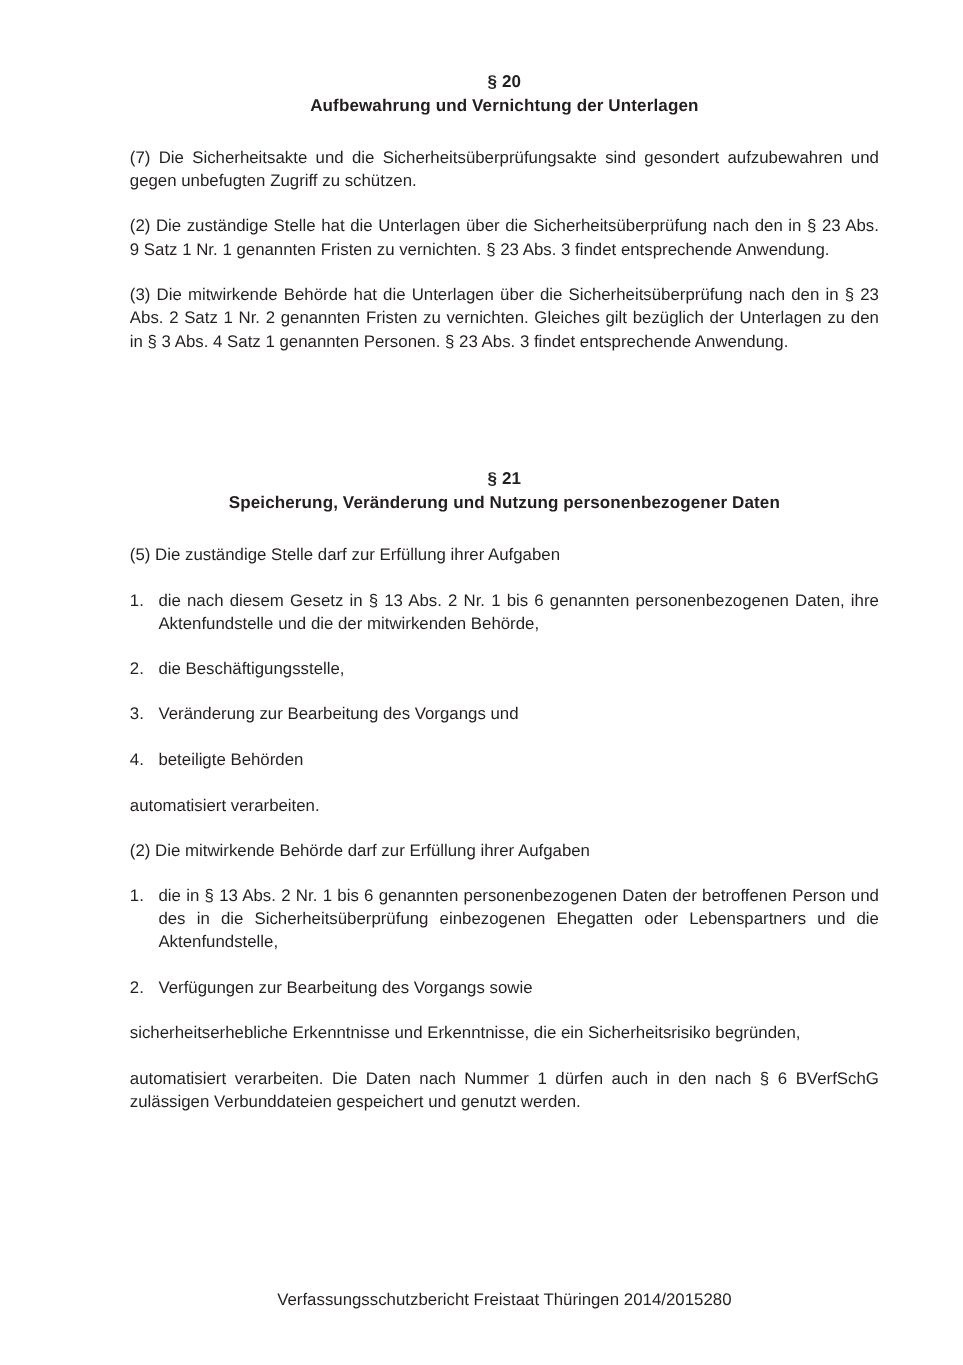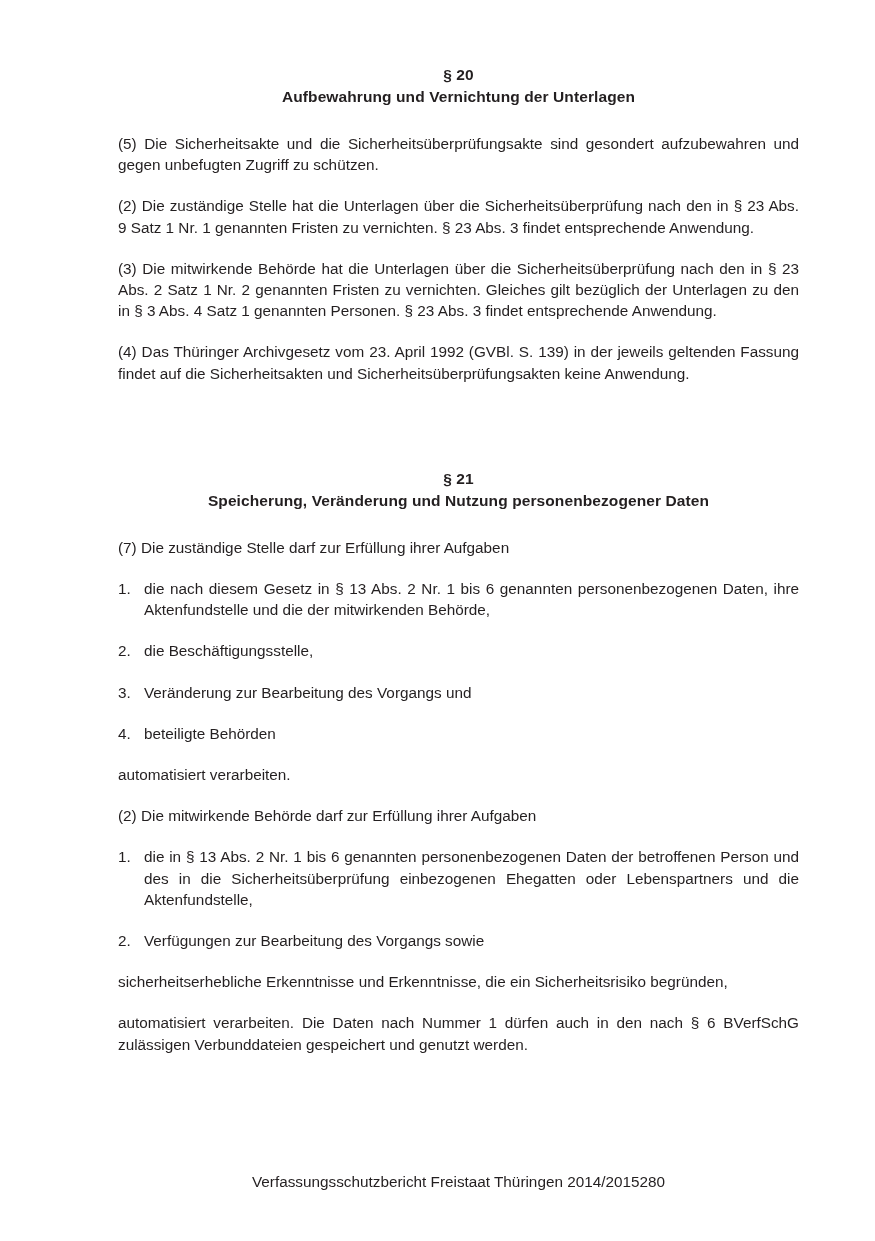--- a/index.html
+++ b/index.html
@@ -102,39 +102,38 @@
 <body>
 
 <div class="page">
   <div class="content">
 
     <div class="section-heading section-number">§ 20</div>
     <div class="section-heading section-title">Aufbewahrung und Vernichtung der Unterlagen</div>
 
     <div class="gap-after-heading"></div>
 
-    <p class="para">(5) Die Sicherheitsakte und die Sicherheitsüberprüfungsakte sind gesondert aufzubewahren und gegen unbefugten Zugriff zu schützen.</p>
+    <p class="para">(7) Die Sicherheitsakte und die Sicherheitsüberprüfungsakte sind gesondert aufzubewahren und gegen unbefugten Zugriff zu schützen.</p>
     <div class="gap-para"></div>
 
     <p class="para">(2) Die zuständige Stelle hat die Unterlagen über die Sicherheitsüberprüfung nach den in § 23 Abs. 9 Satz 1 Nr. 1 genannten Fristen zu vernichten. § 23 Abs. 3 findet entsprechende Anwendung.</p>
     <div class="gap-para"></div>
 
     <p class="para">(3) Die mitwirkende Behörde hat die Unterlagen über die Sicherheitsüberprüfung nach den in § 23 Abs. 2 Satz 1 Nr. 2 genannten Fristen zu vernichten. Gleiches gilt bezüglich der Unterlagen zu den in § 3 Abs. 4 Satz 1 genannten Personen. § 23 Abs. 3 findet entsprechende Anwendung.</p>
     <div class="gap-para"></div>
 
-    <p class="para">(4) Das Thüringer Archivgesetz vom 23. April 1992 (GVBl. S. 139) in der jeweils geltenden Fassung findet auf die Sicherheitsakten und Sicherheitsüberprüfungsakten keine Anwendung.</p>
 
     <div class="gap-section"></div>
 
     <div class="section-heading section-number">§ 21</div>
     <div class="section-heading section-title">Speicherung, Veränderung und Nutzung personenbezogener Daten</div>
 
     <div class="gap-after-heading"></div>
 
-    <p class="para">(7) Die zuständige Stelle darf zur Erfüllung ihrer Aufgaben</p>
+    <p class="para">(5) Die zuständige Stelle darf zur Erfüllung ihrer Aufgaben</p>
     <div class="gap-list"></div>
 
     <div class="list-item">
       <span class="list-marker">1.</span>
       <span class="list-text">die nach diesem Gesetz in § 13 Abs. 2 Nr. 1 bis 6 genannten personenbezogenen Daten, ihre Aktenfundstelle und die der mitwirkenden Behörde,</span>
     </div>
     <div class="gap-list"></div>
 
     <div class="list-item">
       <span class="list-marker">2.</span>

